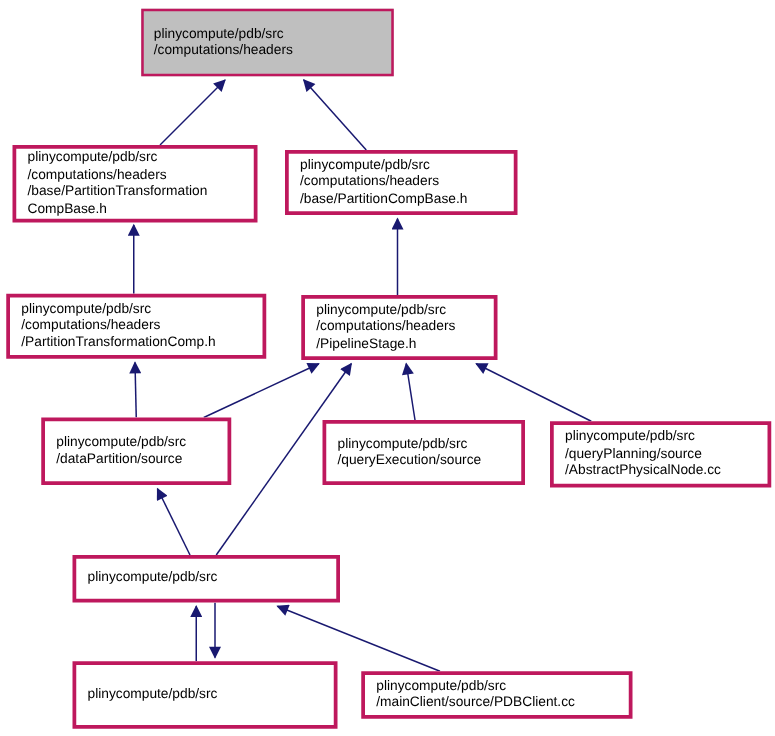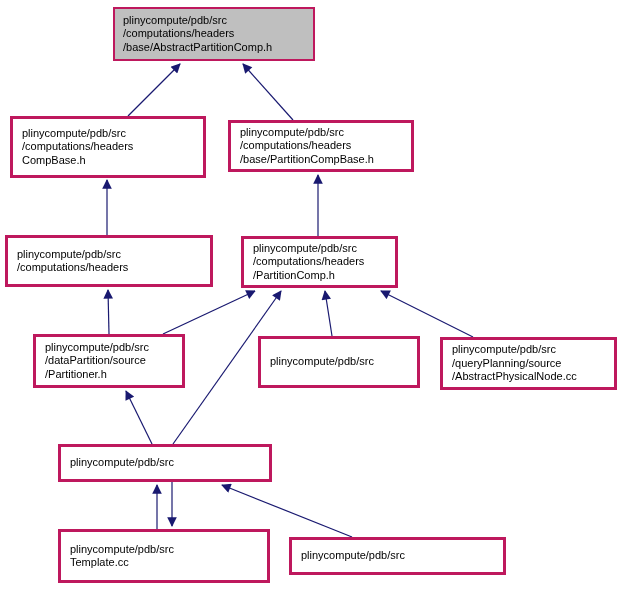--- a/index.html
+++ b/index.html
@@ -61,68 +61,69 @@
     <line class="edge" x1="473" y1="337" x2="381" y2="291" marker-end="url(#arrow)"></line>
     <line class="edge" x1="152" y1="444" x2="126" y2="391" marker-end="url(#arrow)"></line>
     <line class="edge" x1="157" y1="529" x2="157" y2="485" marker-end="url(#arrow)"></line>
     <line class="edge" x1="172" y1="482" x2="172" y2="526" marker-end="url(#arrow)"></line>
     <line class="edge" x1="352" y1="537" x2="222" y2="485" marker-end="url(#arrow)"></line>
   </svg>
 
   <div class="node hl" style="left:113px; top:7px; width:202px; height:54px;">
     <div class="ln">plinycompute/pdb/src</div>
     <div class="ln">/computations/headers</div>
-    <div class="ln">/base/AbstractPartitionComp.h</div>
   </div>
 
   <div class="node last-center" style="left:10px; top:116px; width:196px; height:62px;">
     <div class="ln">plinycompute/pdb/src</div>
     <div class="ln">/computations/headers</div>
+    <div class="ln">/base/PartitionTransformation</div>
     <div class="ln">CompBase.h</div>
   </div>
 
   <div class="node" style="left:228px; top:120px; width:186px; height:52px;">
     <div class="ln">plinycompute/pdb/src</div>
     <div class="ln">/computations/headers</div>
     <div class="ln">/base/PartitionCompBase.h</div>
   </div>
 
   <div class="node" style="left:5px; top:235px; width:208px; height:52px;">
     <div class="ln">plinycompute/pdb/src</div>
     <div class="ln">/computations/headers</div>
+    <div class="ln">/PartitionTransformationComp.h</div>
   </div>
 
   <div class="node last-center" style="left:241px; top:236px; width:157px; height:52px;">
     <div class="ln">plinycompute/pdb/src</div>
     <div class="ln">/computations/headers</div>
-    <div class="ln">/PartitionComp.h</div>
+    <div class="ln">/PipelineStage.h</div>
   </div>
 
   <div class="node last-center" style="left:33px; top:334px; width:152px; height:54px;">
     <div class="ln">plinycompute/pdb/src</div>
     <div class="ln">/dataPartition/source</div>
-    <div class="ln">/Partitioner.h</div>
   </div>
 
   <div class="node last-center" style="left:258px; top:336px; width:162px; height:52px;">
     <div class="ln">plinycompute/pdb/src</div>
+    <div class="ln">/queryExecution/source</div>
   </div>
 
   <div class="node" style="left:440px; top:337px; width:177px; height:53px;">
     <div class="ln">plinycompute/pdb/src</div>
     <div class="ln">/queryPlanning/source</div>
     <div class="ln">/AbstractPhysicalNode.cc</div>
   </div>
 
   <div class="node" style="left:58px; top:444px; width:214px; height:38px;">
     <div class="ln">plinycompute/pdb/src</div>
   </div>
 
   <div class="node last-center" style="left:58px; top:529px; width:212px; height:54px;">
     <div class="ln">plinycompute/pdb/src</div>
-    <div class="ln">Template.cc</div>
   </div>
 
   <div class="node" style="left:289px; top:537px; width:217px; height:38px;">
     <div class="ln">plinycompute/pdb/src</div>
+    <div class="ln">/mainClient/source/PDBClient.cc</div>
   </div>
 
 </div>
 
 </body></html>

